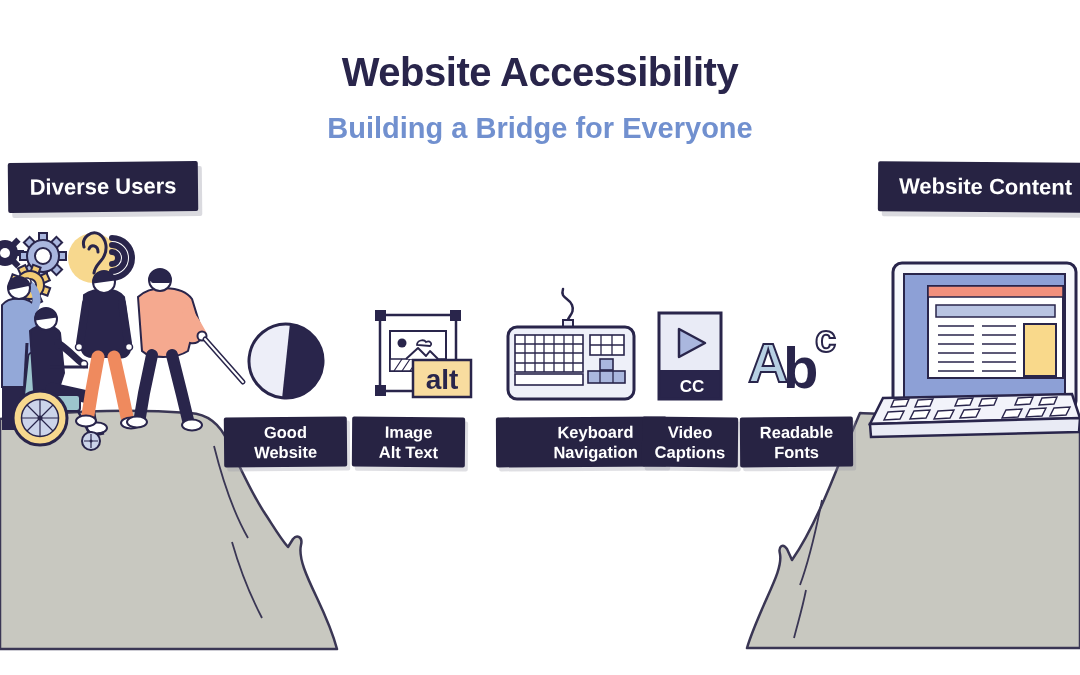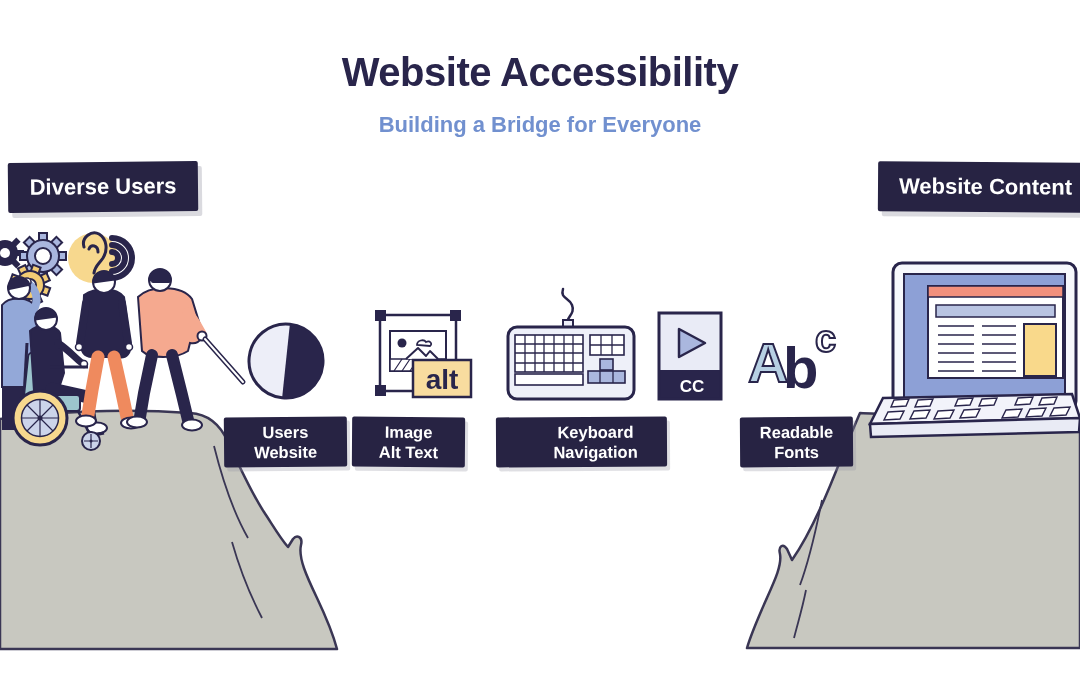--- a/index.html
+++ b/index.html
@@ -7,21 +7,21 @@
     position:relative;width:1080px;height:675px;overflow:hidden;background:#ffffff;
     font-family:"Liberation Sans",sans-serif;
   }
   .abs{position:absolute;}
   .title{
     left:0;top:50px;width:1080px;text-align:center;
     font-size:40px;font-weight:bold;color:#29254b;letter-spacing:-0.5px;
   }
   .subtitle{
     left:0;top:112px;width:1080px;text-align:center;
-    font-size:22px;font-weight:bold;color:#7190cf;
+    font-size:29px;font-weight:bold;color:#7190cf;
   }
   .badge{
     background:#272343;color:#ffffff;display:flex;align-items:center;justify-content:center;
     font-size:22px;font-weight:600;border-radius:2px;
     box-shadow:4px 5px 0 rgba(150,150,163,0.35);
   }
   .badge.left{left:8px;top:162px;width:190px;height:50px;transform:rotate(-0.6deg);}
   .badge.right{left:878px;top:162px;width:215px;height:50px;transform:rotate(0.4deg);}
   .block{
     position:absolute;top:417px;height:50px;background:#272343;color:#ffffff;
@@ -255,31 +255,35 @@
     <text x="40" y="84" text-anchor="middle" font-size="17" font-weight="bold" fill="#ffffff">CC</text>
   </svg>
 
   <svg class="abs" style="left:746px;top:310px" width="102" height="90" viewBox="0 0 102 90">
     <text x="2" y="72" font-size="56" font-weight="bold" fill="#b7d0e3" stroke="#29254b" stroke-width="2">A</text>
     <text x="37" y="78" font-size="58" font-weight="bold" fill="#29254b">b</text>
     <text x="69" y="42" font-size="38" font-weight="bold" fill="#ffffff" stroke="#29254b" stroke-width="2">c</text>
   </svg>
 
   <div class="block b0">
-    <span>Users</span>
+    <span>Good</span>
     <span>Website</span>
   </div>
   <div class="block b1">
     <span>Image</span>
     <span>Alt Text</span>
   </div>
   <div class="block b2">
     <span>Keyboard</span>
     <span>Navigation</span>
   </div>
+  <div class="block b3">
+    <span>Video</span>
+    <span>Captions</span>
+  </div>
   <div class="block b4">
     <span>Readable</span>
     <span>Fonts</span>
   </div>
 
   <div class="abs badge left">
     <span>Diverse Users</span>
   </div>
   <div class="abs badge right">
     <span>Website Content</span>

